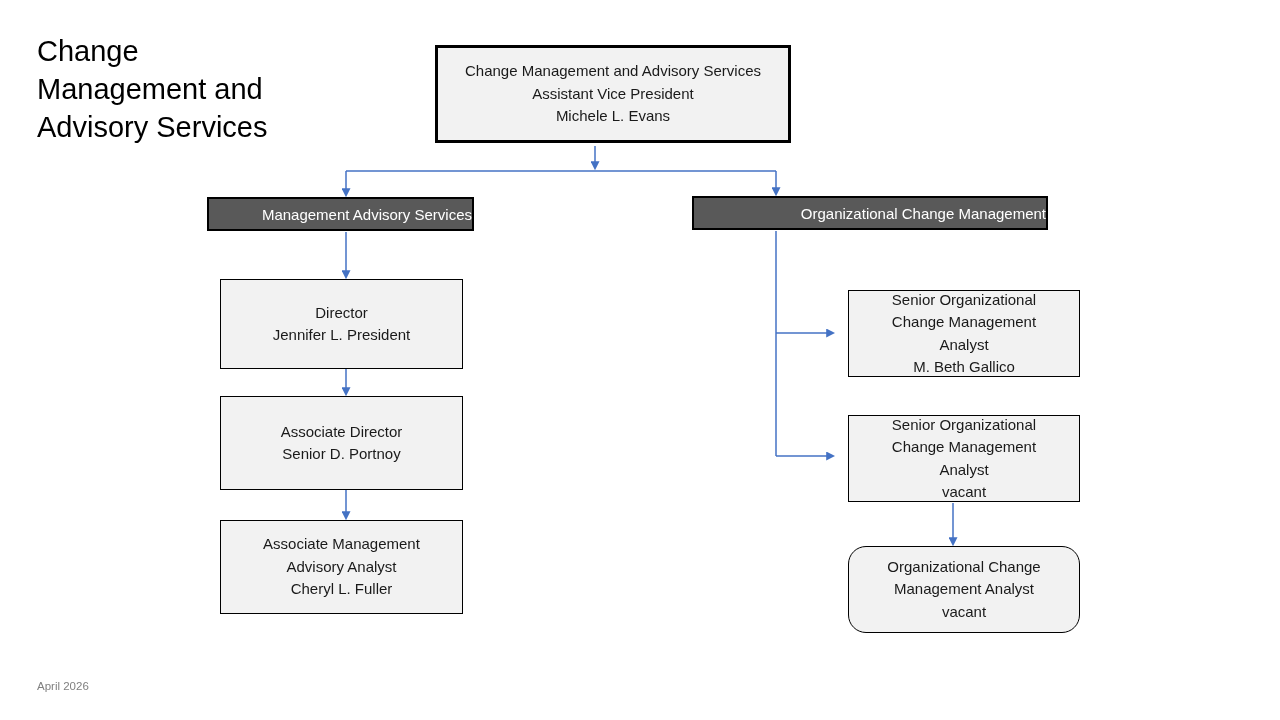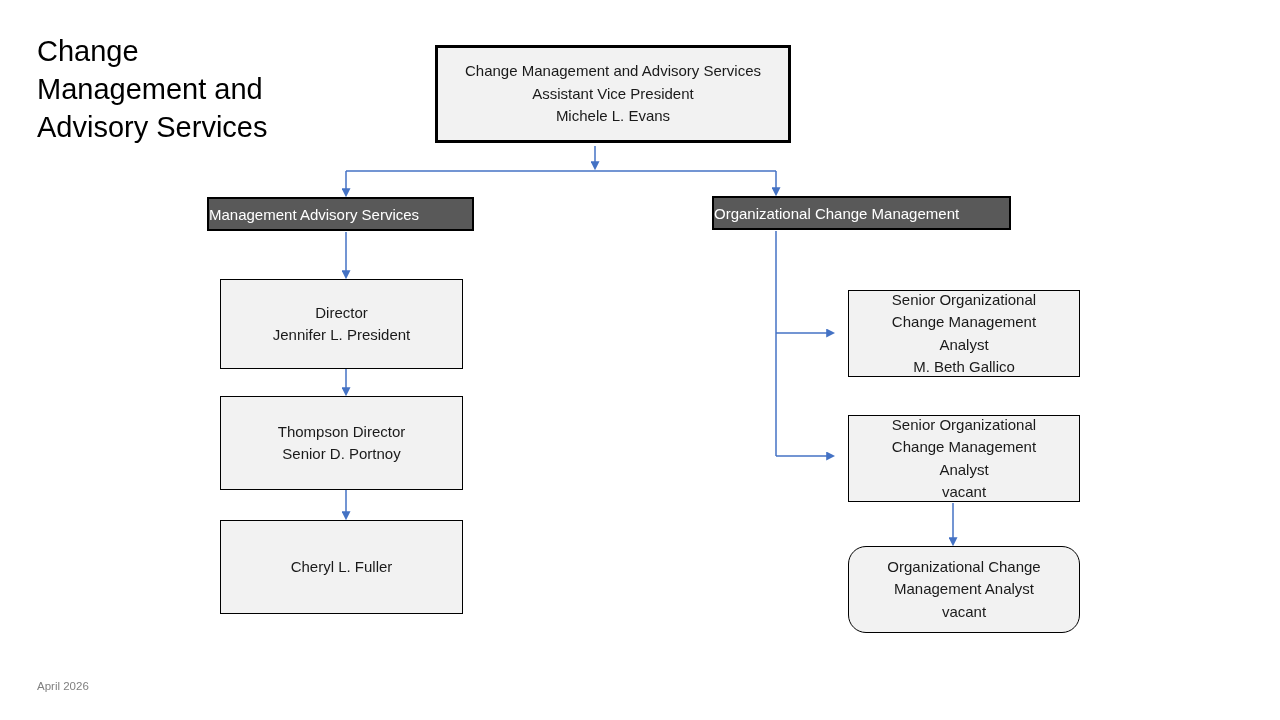--- a/index.html
+++ b/index.html
@@ -66,25 +66,25 @@
   }
   .branch-header {
     position: absolute;
     background: var(--header-fill);
     border: 2px solid var(--box-border);
     color: var(--header-text);
     font-size: 15px;
     height: 34px;
     display: flex;
     align-items: center;
-    justify-content: flex-start;
+    justify-content: flex-end;
     text-align: center;
   }
   .header-left  { left: 207px; top: 197px; width: 267px; }
-  .header-right { left: 712px; top: 196px; width: 299px; }
+  .header-right { left: 692px; top: 196px; width: 356px; }
   .node-l { left: 220px; width: 243px; }
   .node-l1 { top: 279px; height: 90px; }
   .node-l2 { top: 396px; height: 94px; }
   .node-l3 { top: 520px; height: 94px; }
   .node-r { left: 848px; width: 232px; }
   .node-r1 { top: 290px; height: 87px; }
   .node-r2 { top: 415px; height: 87px; }
   .node-r3 { top: 546px; height: 87px; border-radius: 18px; }
   .footer-date {
     position: absolute;
@@ -141,25 +141,27 @@
   <div class="branch-header header-right">
     <span>Organizational Change Management</span>
   </div>
 
   <div class="node node-l node-l1">
     <span class="line">Director</span>
     <span class="line">Jennifer L. President</span>
   </div>
 
   <div class="node node-l node-l2">
-    <span class="line">Thompson Director</span>
+    <span class="line">Associate Director</span>
     <span class="line">Senior D. Portnoy</span>
   </div>
 
   <div class="node node-l node-l3">
+    <span class="line">Associate Management
+Advisory Analyst</span>
     <span class="line">Cheryl L. Fuller</span>
   </div>
 
   <div class="node node-r node-r1">
     <span class="line">Senior Organizational
 Change Management
 Analyst</span>
     <span class="line">M. Beth Gallico</span>
   </div>
 

